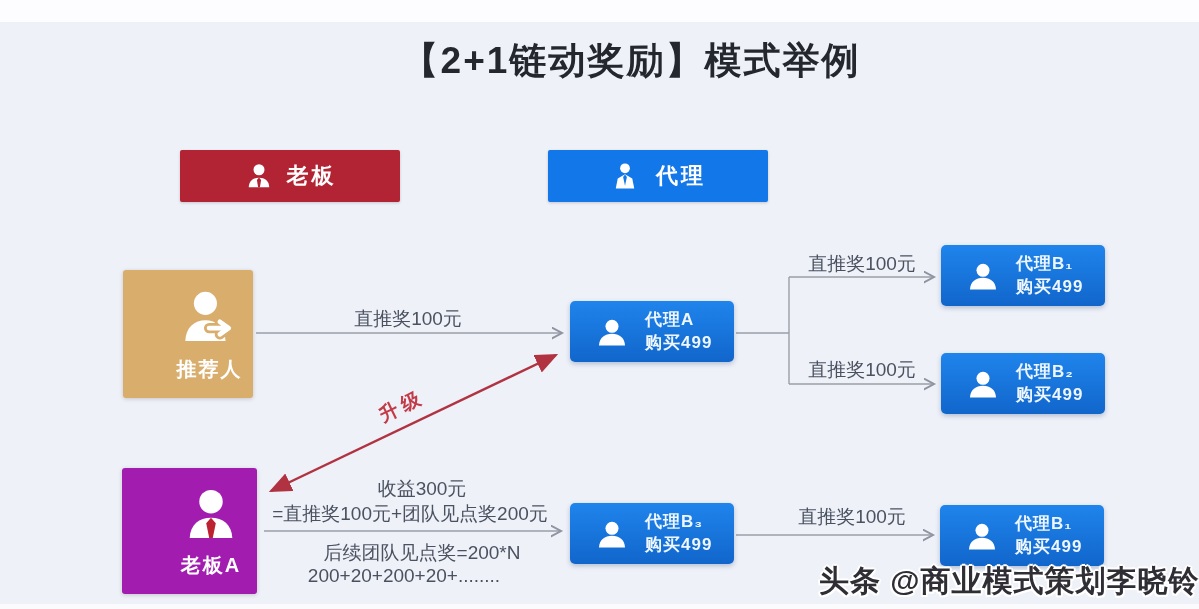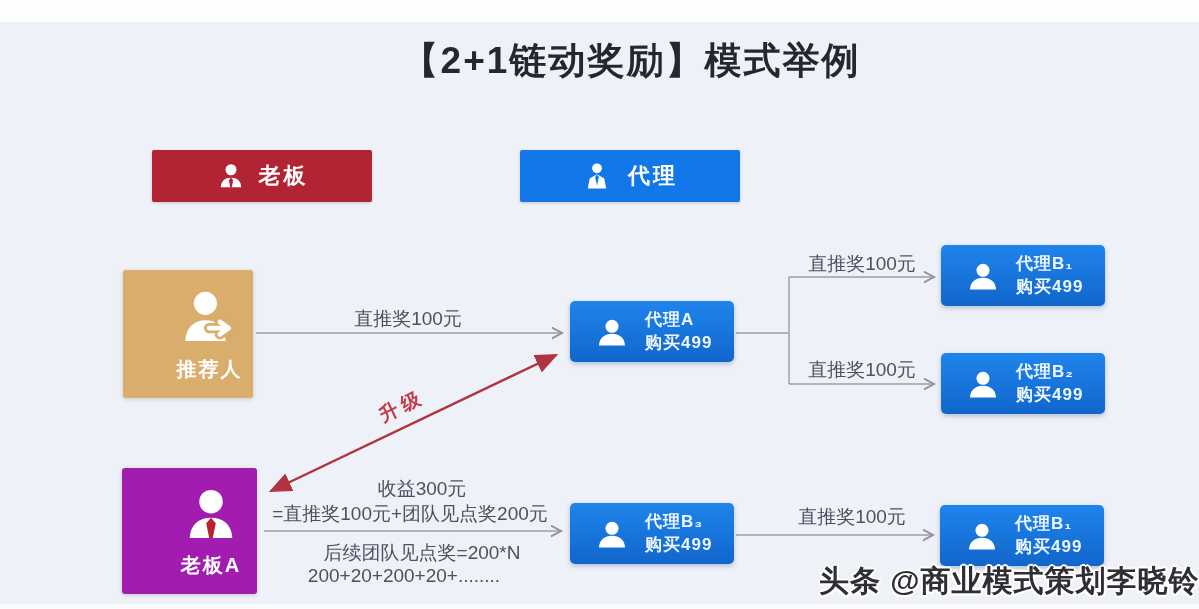--- a/index.html
+++ b/index.html
@@ -15,20 +15,21 @@
     position:absolute;top:36px;left:631px;transform:translateX(-50%);
     margin:0;font-size:37px;font-weight:800;color:#24272e;
     letter-spacing:2px;white-space:nowrap;
   }
 
   
   .legend{
     position:absolute;width:220px;height:52px;border-radius:2px;
     display:flex;align-items:center;justify-content:center;gap:13px;
     box-shadow:0 1px 3px rgba(0,0,0,.18);
+    margin-left:28px;
   }
   .legend-boss{left:152px;top:150px;background:#b22433;}
   .legend-agent{left:520px;top:150px;background:#1277e8;gap:16px;}
   .lg-label{color:#fff;font-size:22px;font-weight:700;letter-spacing:3px;}
 
   
   .bignode{
     position:absolute;display:flex;flex-direction:column;align-items:center;
     padding-top:15px;box-sizing:border-box;border-radius:3px;
     box-shadow:0 1px 4px rgba(0,0,0,.18);

